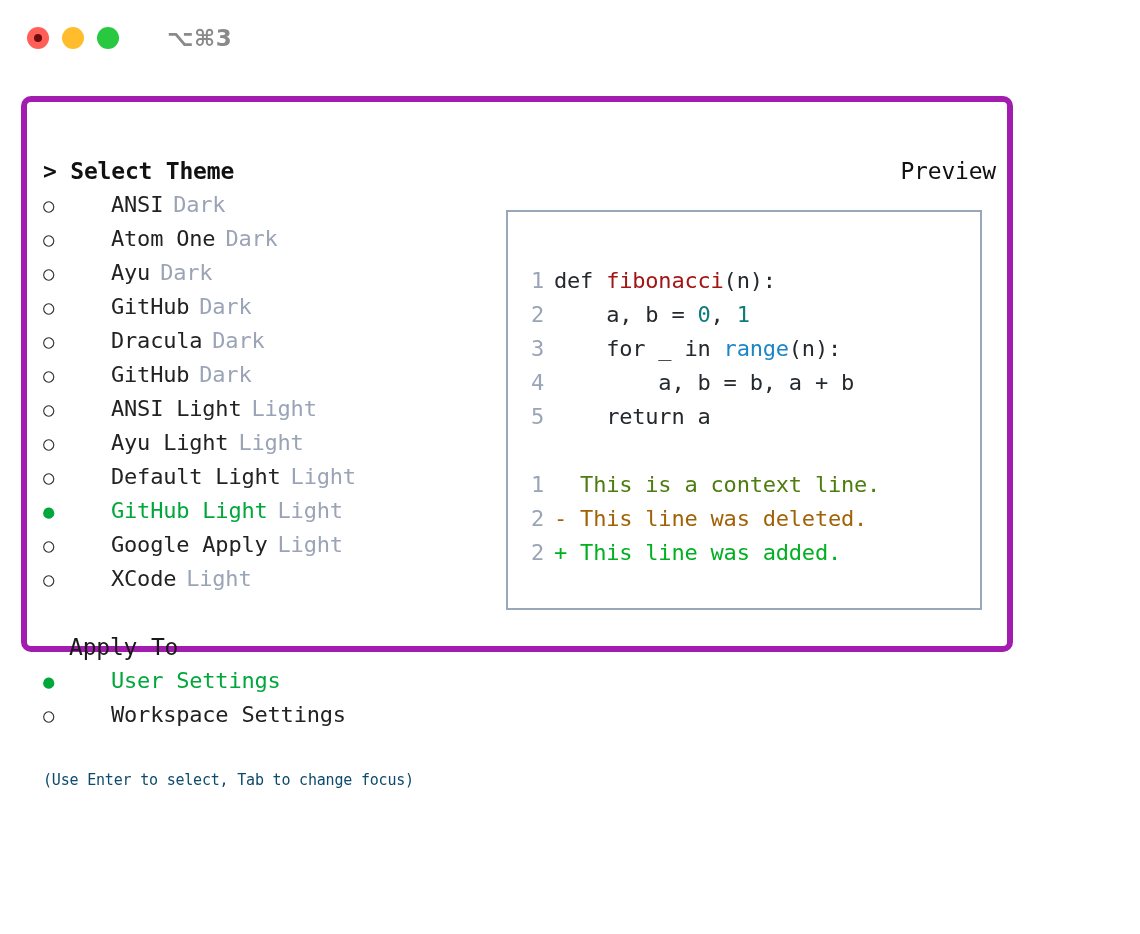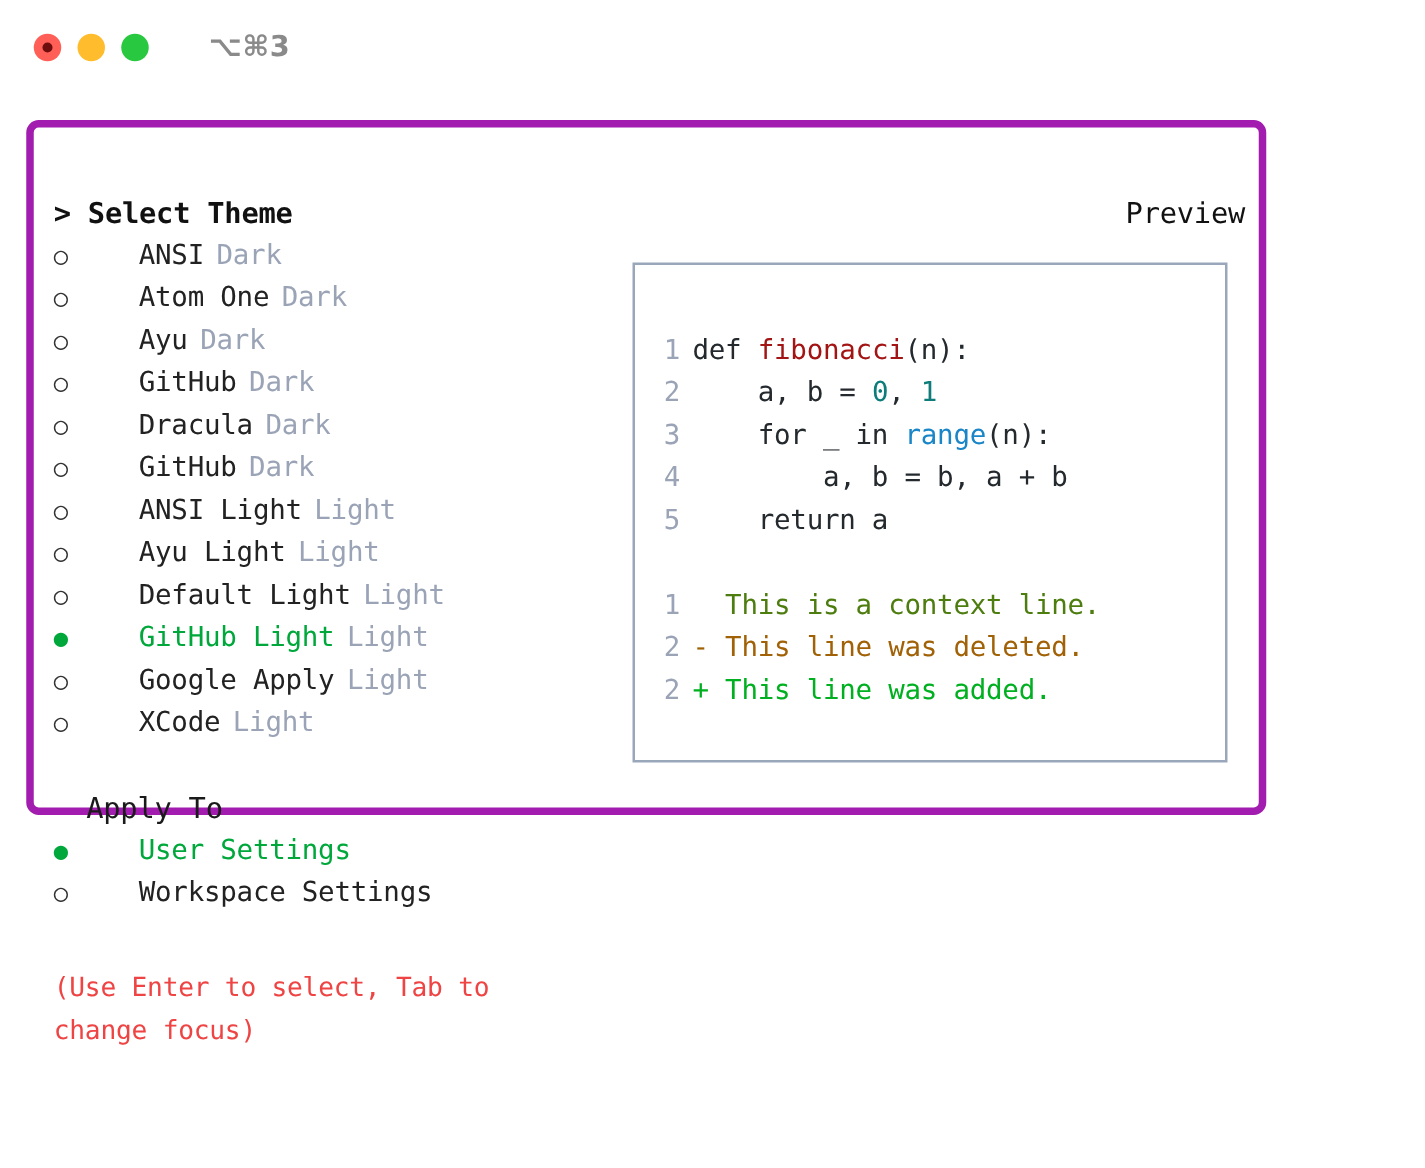--- a/index.html
+++ b/index.html
@@ -127,23 +127,23 @@
   .opt-label { color: #222222; margin-left: 42px; }
   .opt-label.sel { color: #00a83c; }
   .opt-tag {
     color: #9aa4b6;
     margin-left: 10px;
     text-align: center;
   }
   .spacer-md { height: 34px; }
 
   #hint {
-    margin-top: 41px;
-    font-size: 21px;
-    color: #ef4444;
+    margin-top: 31px;
+    font-size: 15px;
+    color: #0c4a6e;
     line-height: 34px;
     width: 410px;
     letter-spacing: -0.2px;
   }
 
   
   #right-col {
     position: absolute;
     left: 479px;
     top: 52px;

